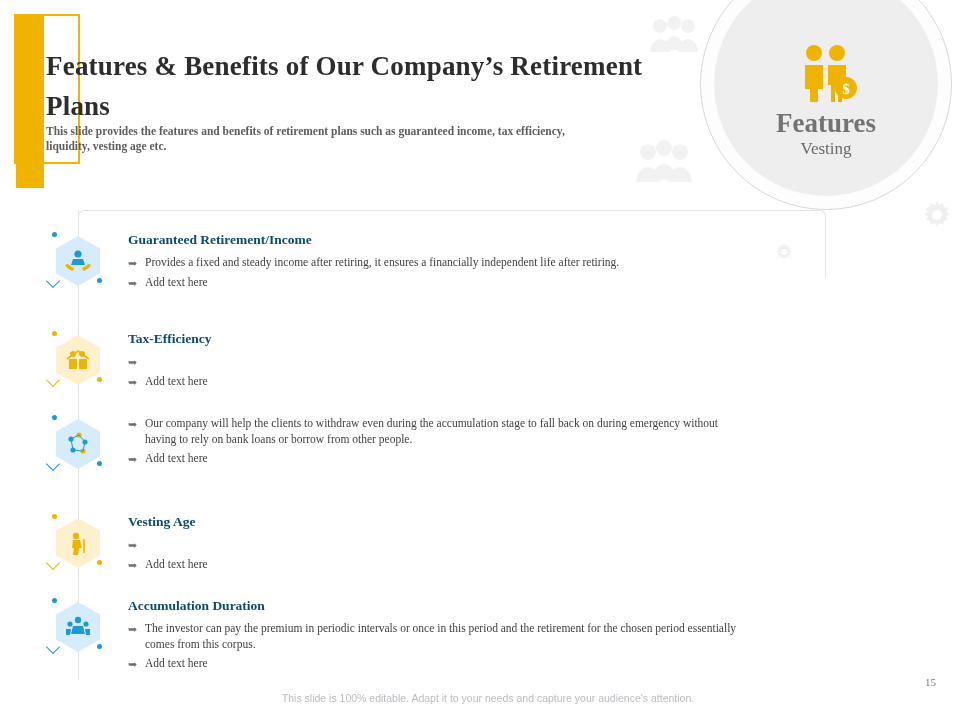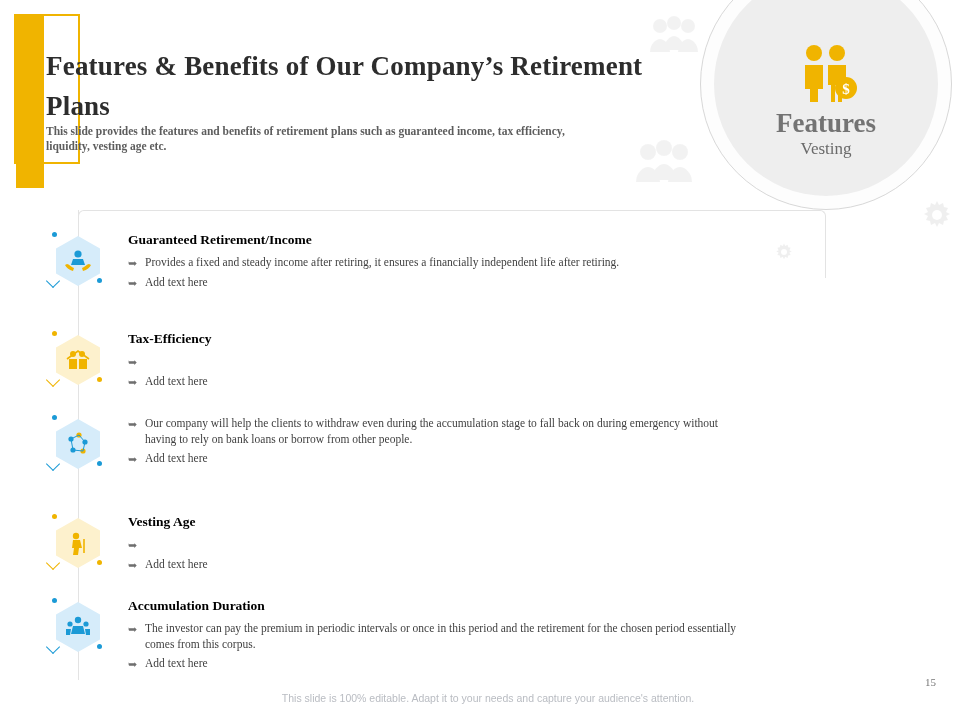--- a/index.html
+++ b/index.html
@@ -180,21 +180,21 @@
     border-bottom: 1.4px solid #aaa;
     transform: rotate(-45deg);
   }
   .tick-blue { border-color: #1b9ad6; }
   .tick-yellow { border-color: #f0b400; }
 
   .item-body { position: absolute; left: 82px; top: 0; width: 620px; }
   .item-heading {
     font-size: 13.5px;
     font-weight: bold;
-    color: #000000;
+    color: #0c4a6e;
     margin-bottom: 6px;
   }
   .bullet-row {
     display: flex;
     align-items: flex-start;
     margin-bottom: 3px;
   }
   .bullet-mark {
     width: 17px;
     flex: 0 0 17px;

